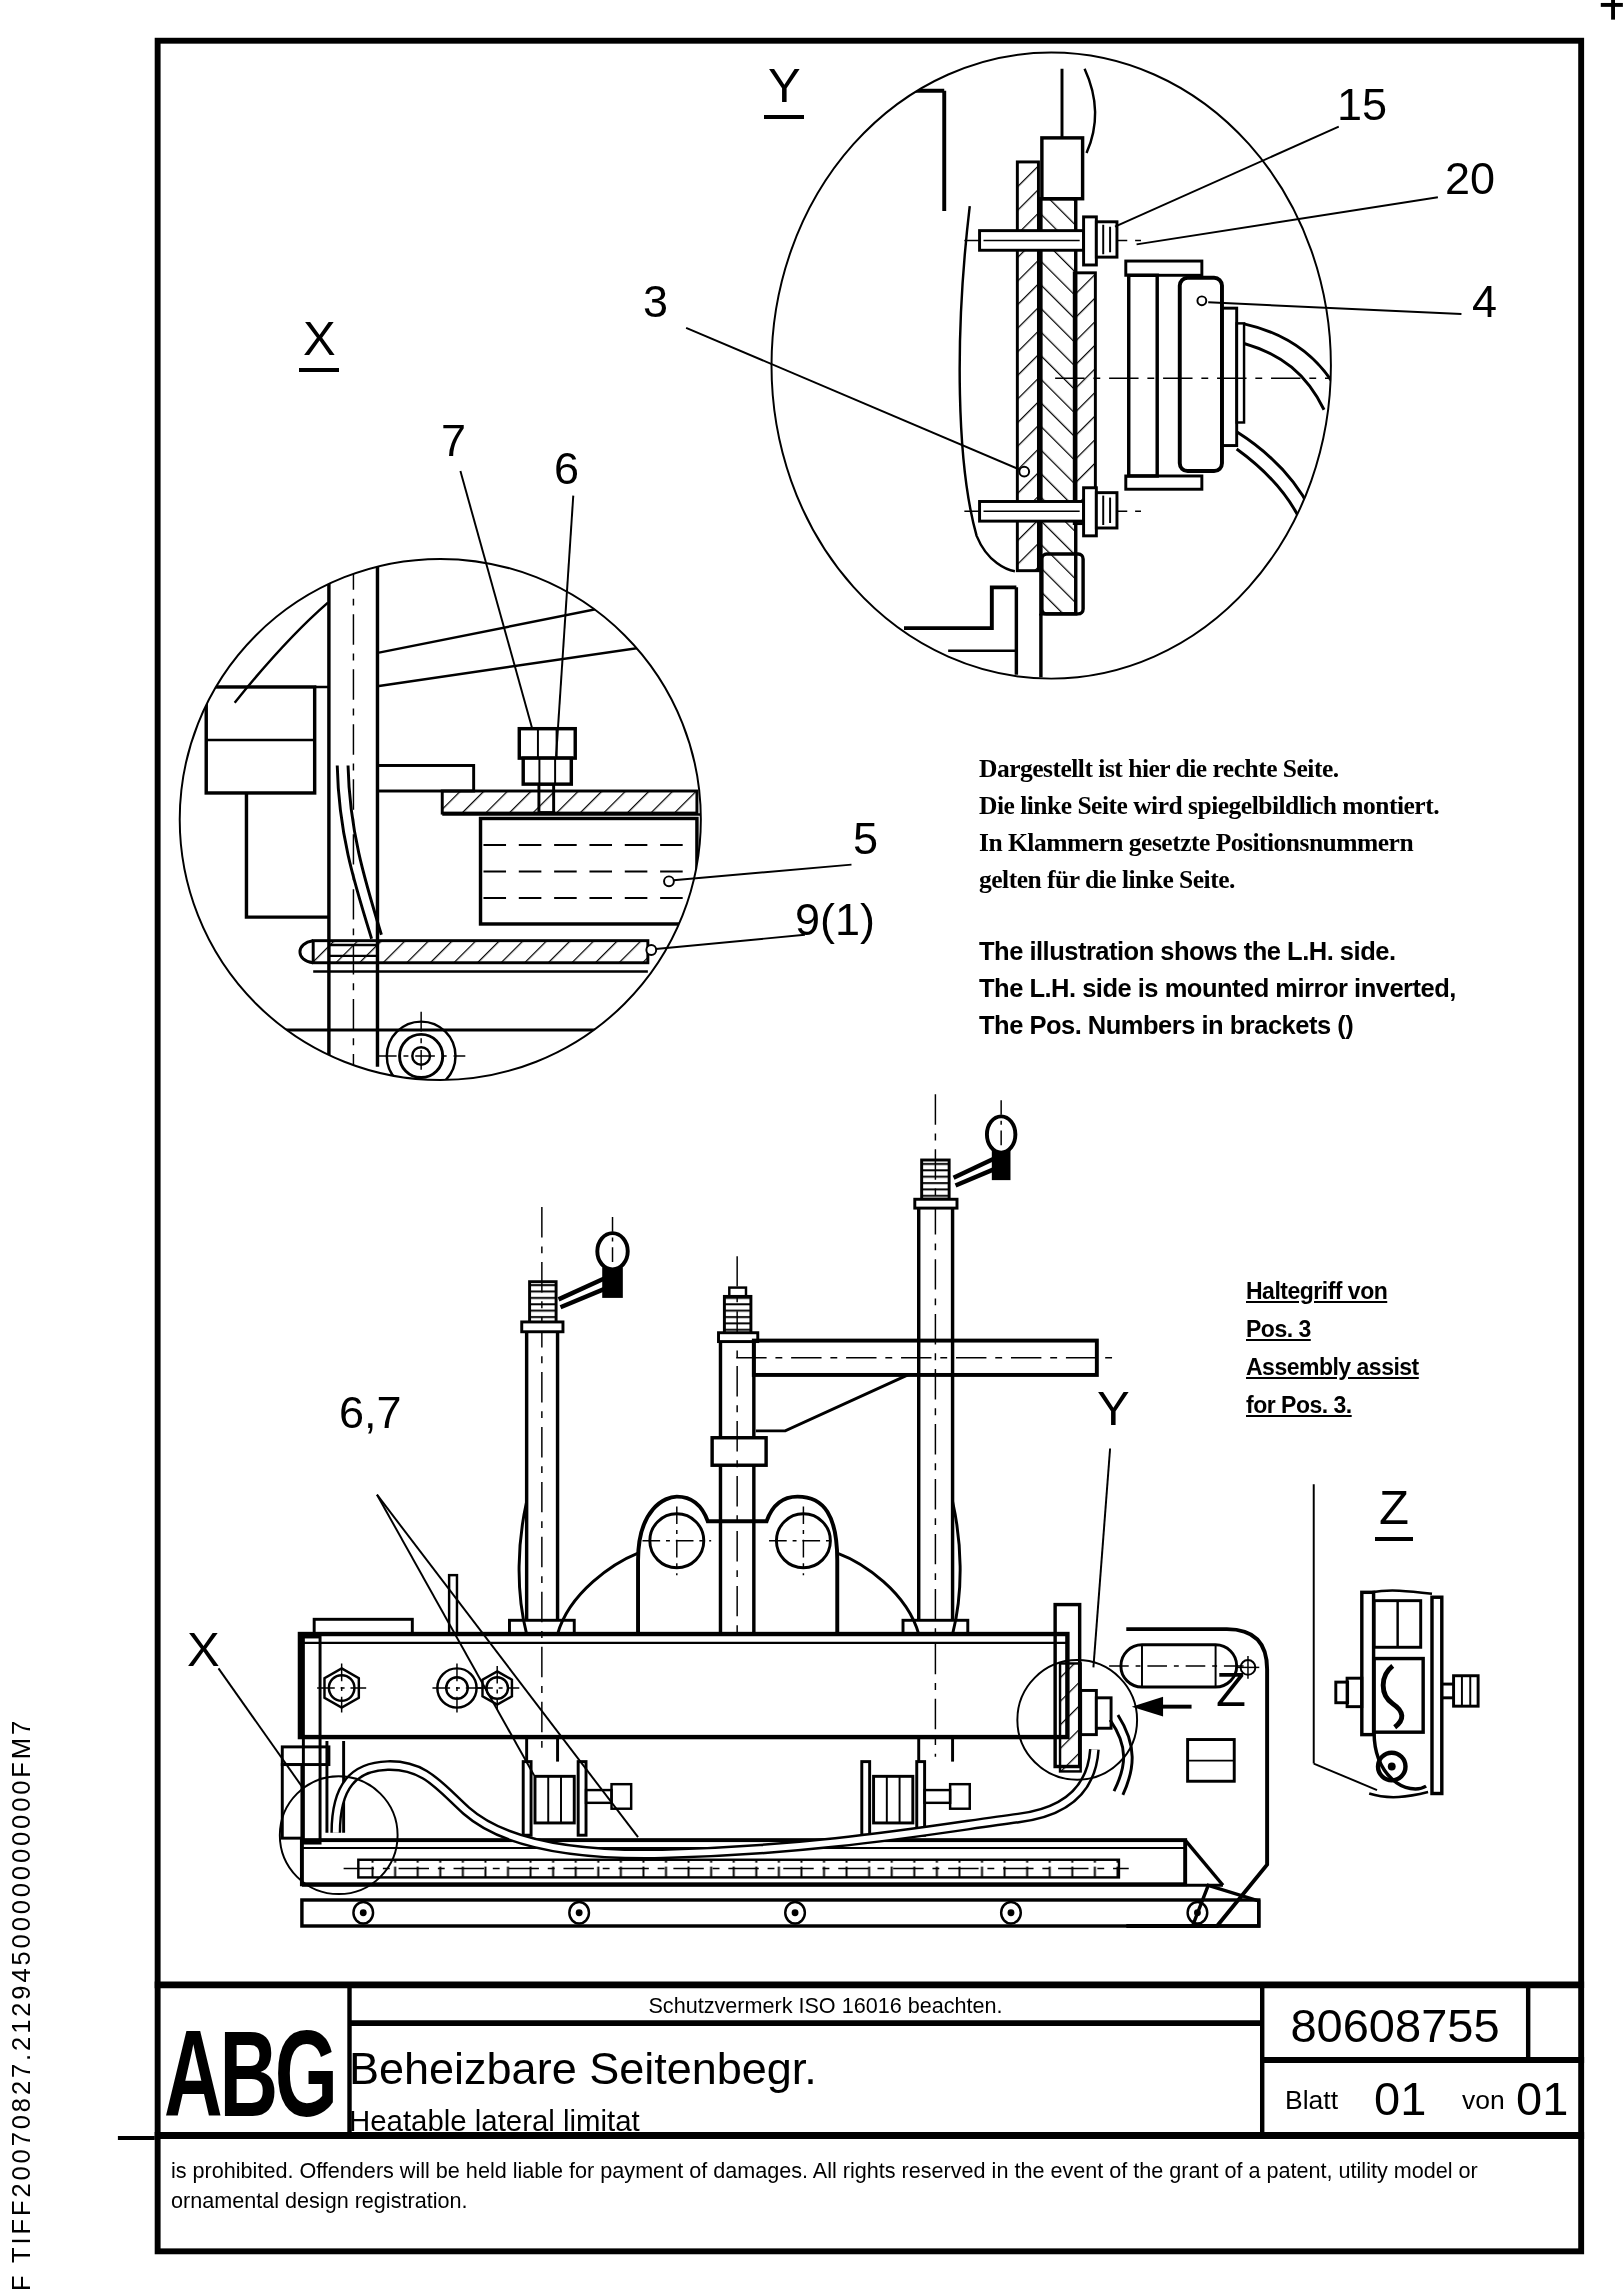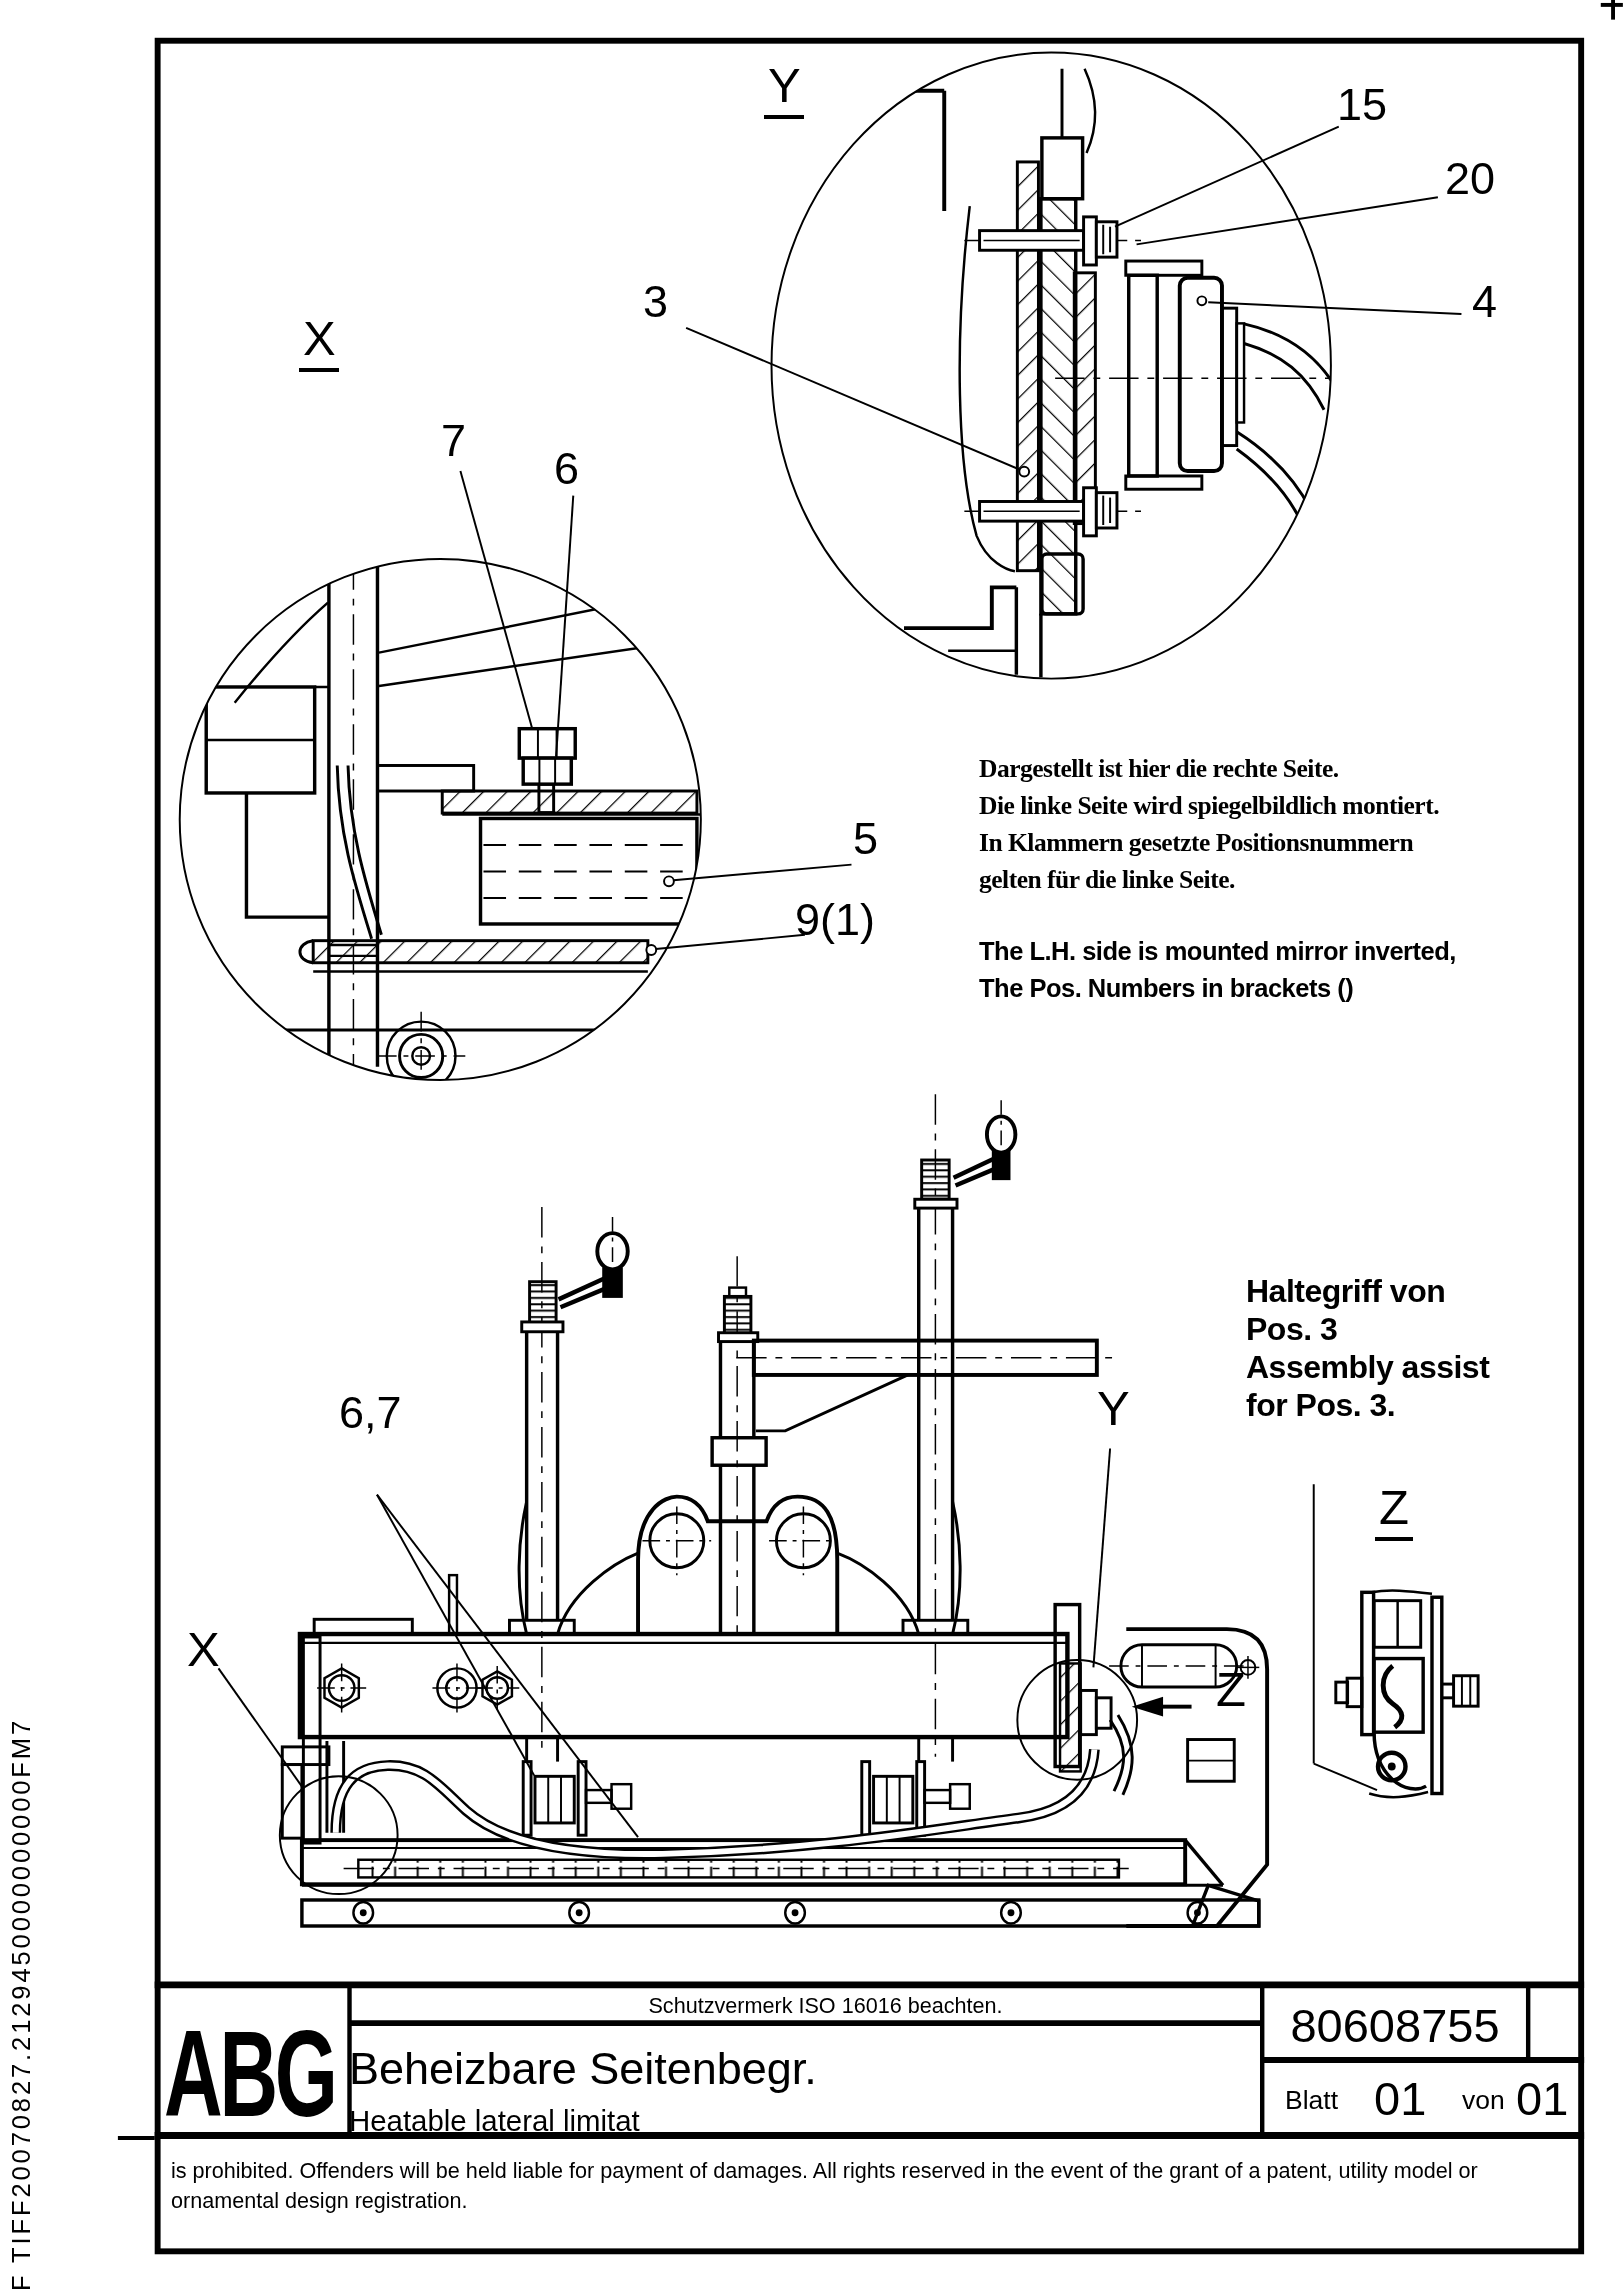--- a/index.html
+++ b/index.html
@@ -5,21 +5,21 @@
   html,body{margin:0;padding:0;background:#ffffff;}
   body{width:1623px;height:2295px;position:relative;overflow:hidden;
        font-family:"Liberation Sans",sans-serif;color:#000;}
   #sheet{position:absolute;left:0;top:0;width:1623px;height:2295px;}
   svg{position:absolute;left:0;top:0;}
   .t{position:absolute;white-space:nowrap;color:#000;}
   .callout{font-size:45px;line-height:1;}
   .dlabel{font-size:49px;line-height:1;border-bottom:4.4px solid #000;padding:0 3.9px 4.9px 3.9px;}
   .marker{font-size:49px;line-height:1;}
   .note{font-size:25.5px;font-weight:bold;line-height:37px;letter-spacing:-0.5px;}
-  .note2{font-size:32px;font-weight:bold;line-height:38px;letter-spacing:-0.5px;}
+  .note2{font-size:23px;font-weight:bold;line-height:38px;letter-spacing:-0.5px;text-decoration:underline;}
   .legal{font-size:21.6px;line-height:30px;letter-spacing:0;}
   .tb{line-height:1;}
   .vtext{font-size:25.5px;letter-spacing:2.9px;transform-origin:0 0;transform:rotate(-90deg);}
   .logo{font-size:123px;font-weight:900;letter-spacing:-4.9px;transform-origin:0 50%;transform:scaleX(0.66);line-height:1;}
 </style>
 </head>
 <body>
 
 <div id="sheet">
 
@@ -378,20 +378,21 @@
 <div class="t callout" style="left:795px;top:897px;">9(1)</div>
 <div class="t callout" style="left:339px;top:1380px;margin-top:10px;">6,7</div>
 
 <div class="t note" style="left:979px;top:750px;font-family:Liberation Serif, serif;">
   <div>Dargestellt ist hier die rechte Seite.</div>
   <div>Die linke Seite wird spiegelbildlich montiert.</div>
   <div>In Klammern gesetzte Positionsnummern</div>
   <div>gelten für die linke Seite.</div>
 </div>
 <div class="t note" style="left:979px;top:933px;">
+  <div>The illustration shows the L.H. side.</div>
   <div>The L.H. side is mounted mirror inverted,</div>
   <div>The Pos. Numbers in brackets ()</div>
 </div>
 <div class="t note2" style="left:1246px;top:1272px;">
   <div>Haltegriff von</div>
   <div>Pos. 3</div>
   <div>Assembly assist</div>
   <div>for Pos. 3.</div>
 </div>
 

